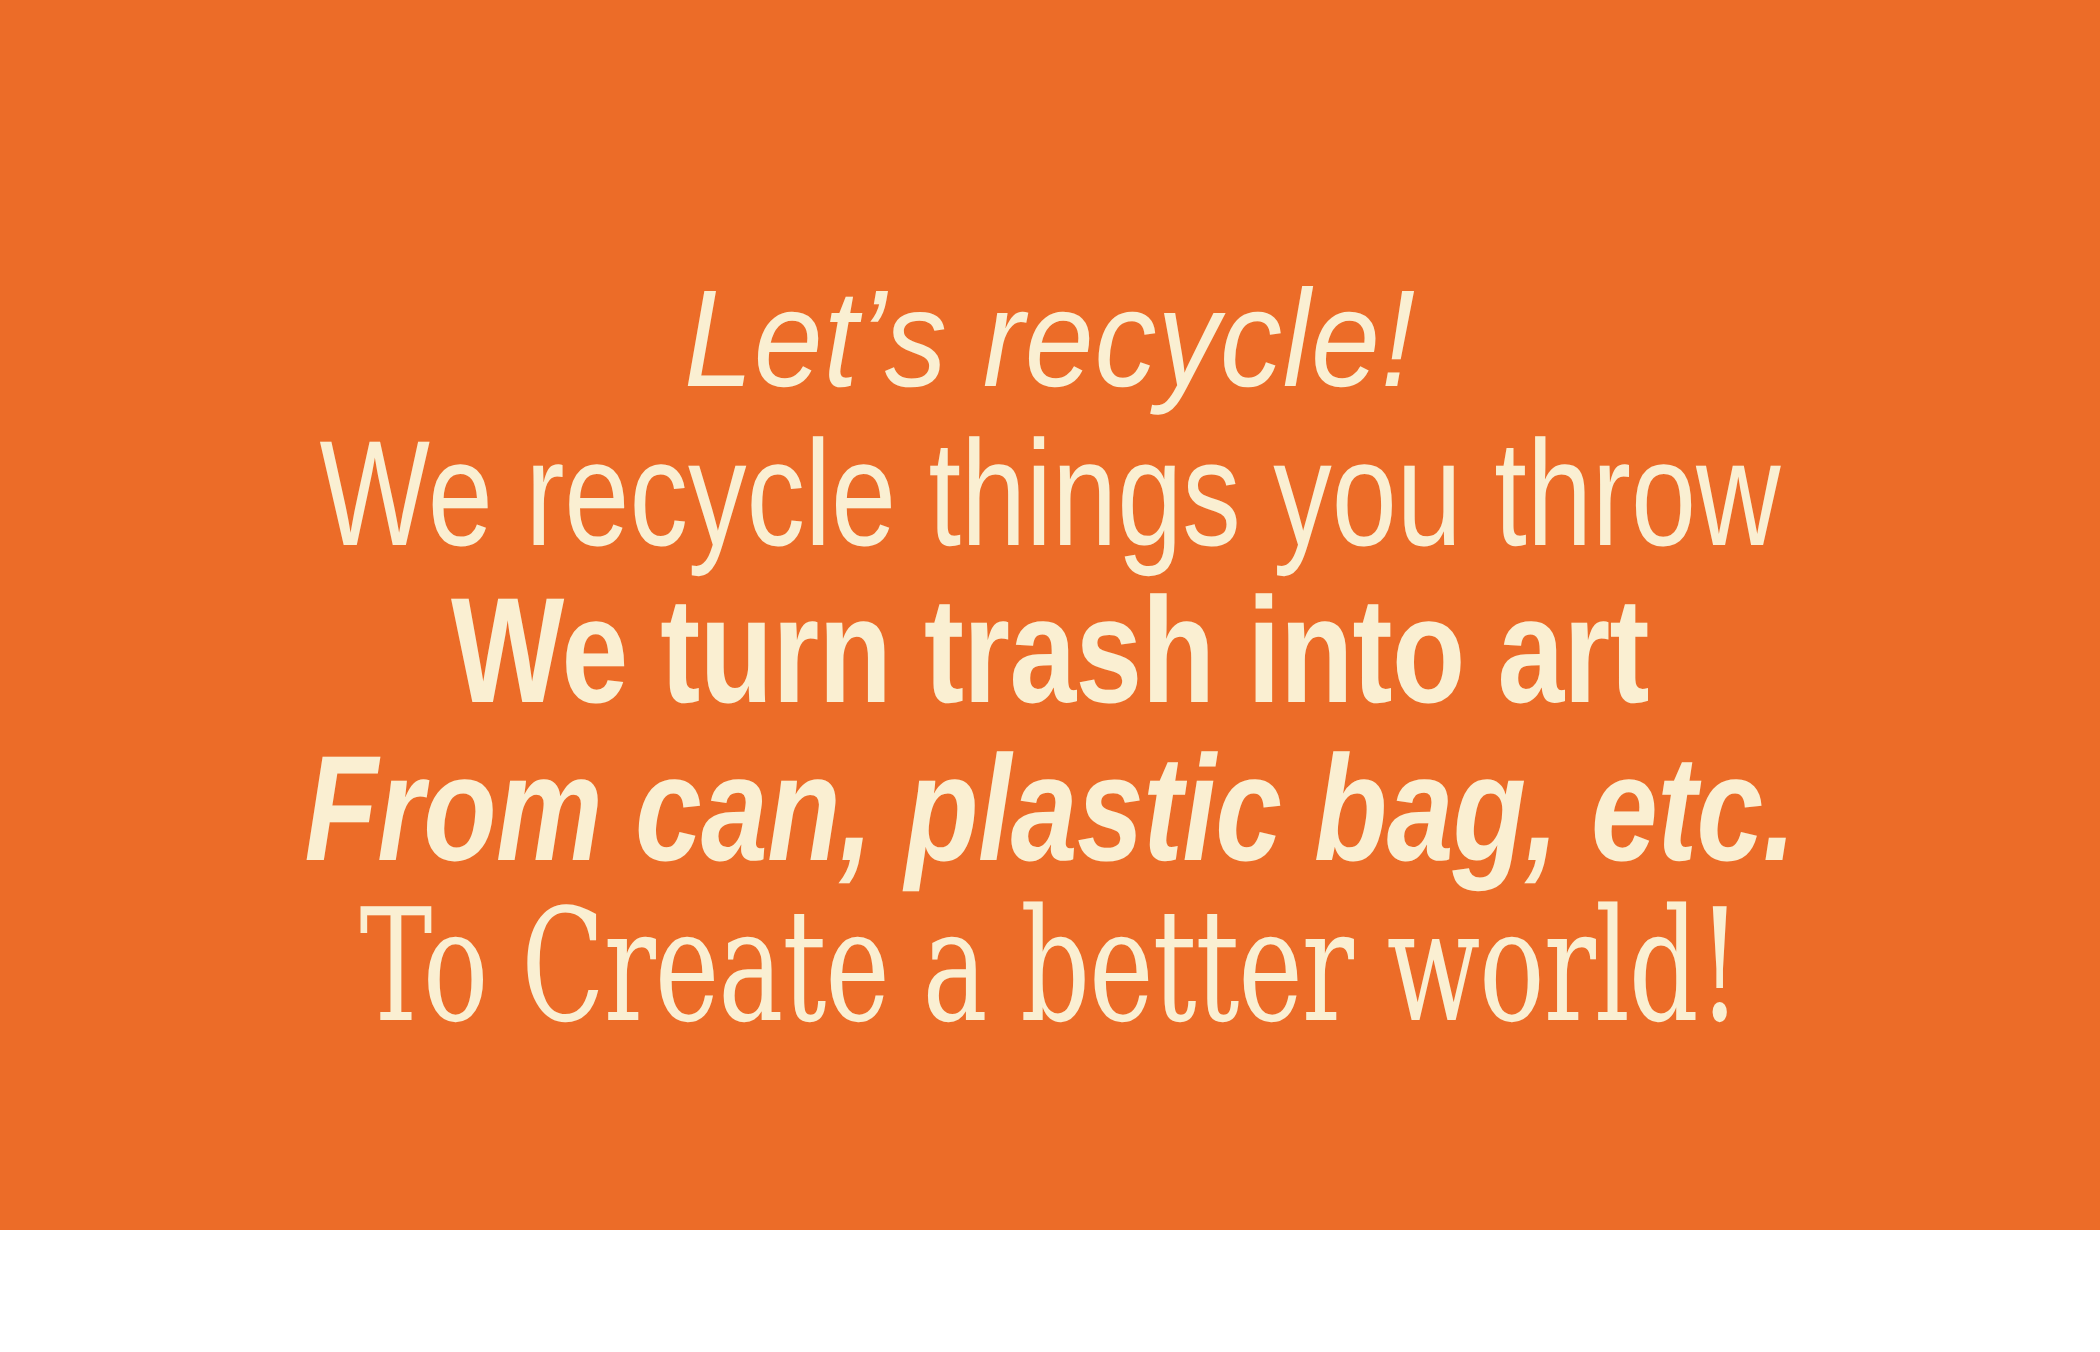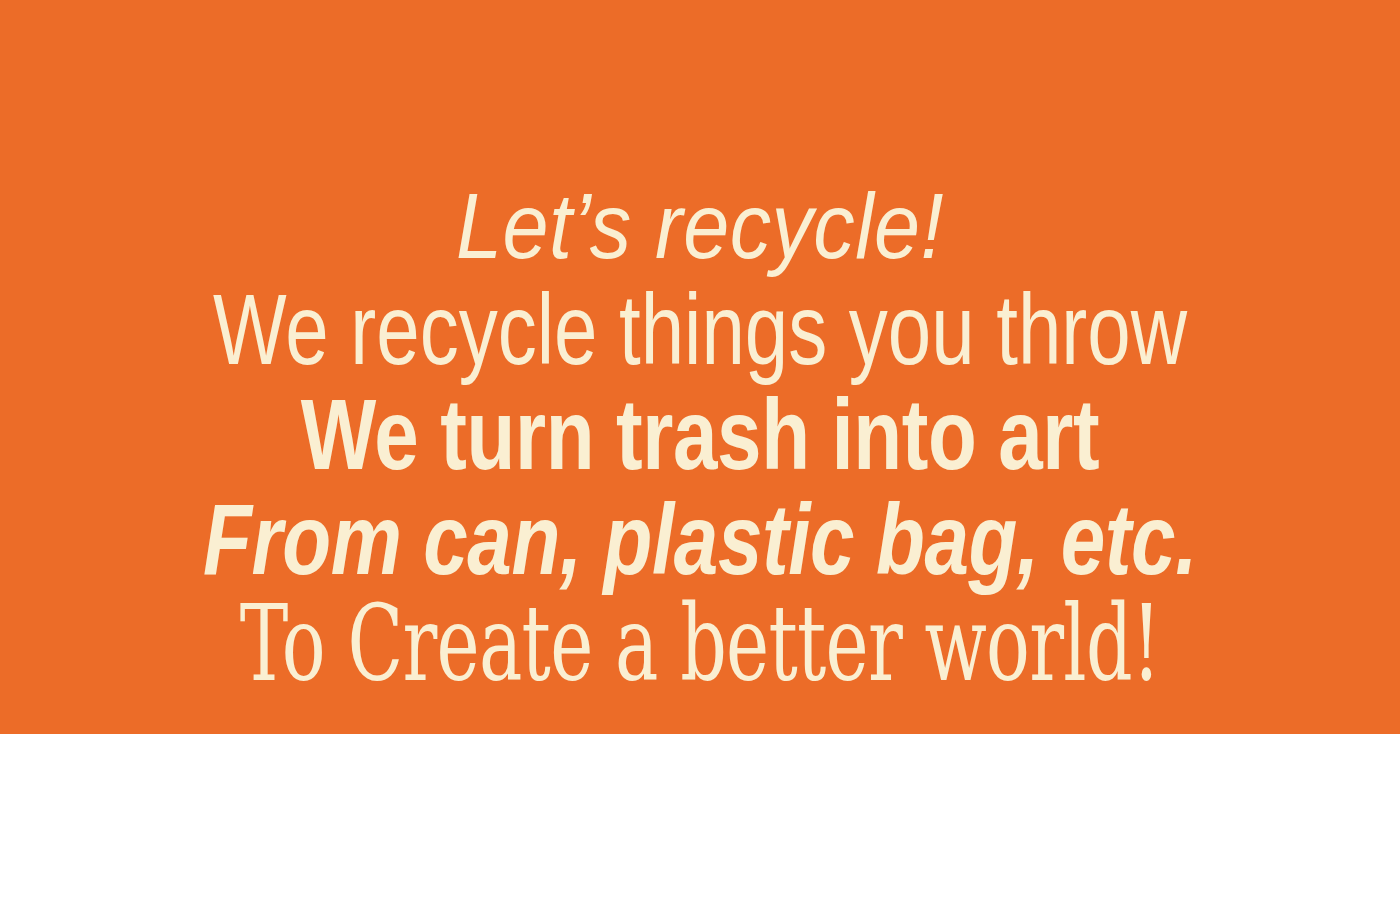--- a/index.html
+++ b/index.html
@@ -10,21 +10,21 @@
   body {
     width: 1400px;
     height: 901px;
     overflow: hidden;
     font-family: "Liberation Sans", sans-serif;
   }
 
   #poster {
     position: relative;
     width: 1400px;
-    height: 734px;
+    height: 820px;
     background: #EC6C28;
     display: flex;
     flex-direction: column;
     align-items: center;
     justify-content: flex-start;
     box-sizing: border-box;
   }
 
   #headline-block {
     position: absolute;

